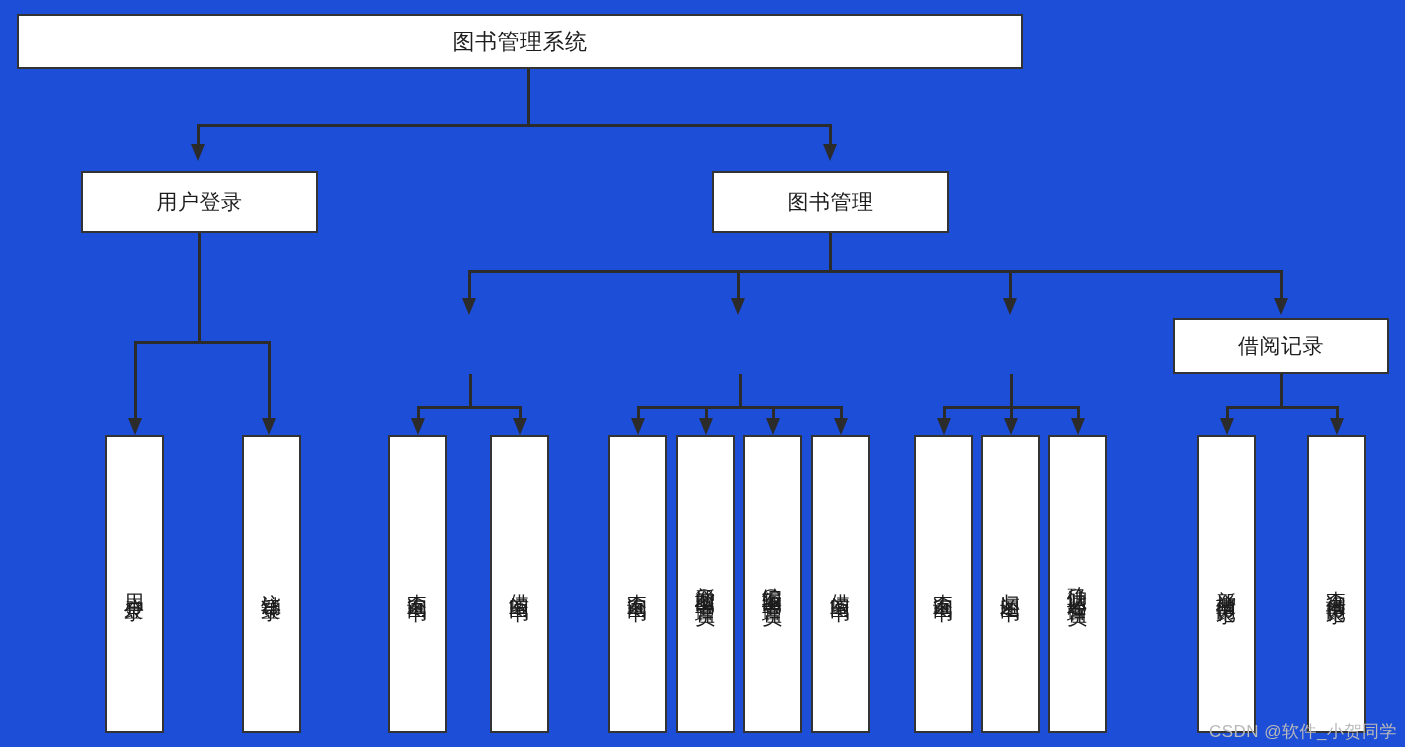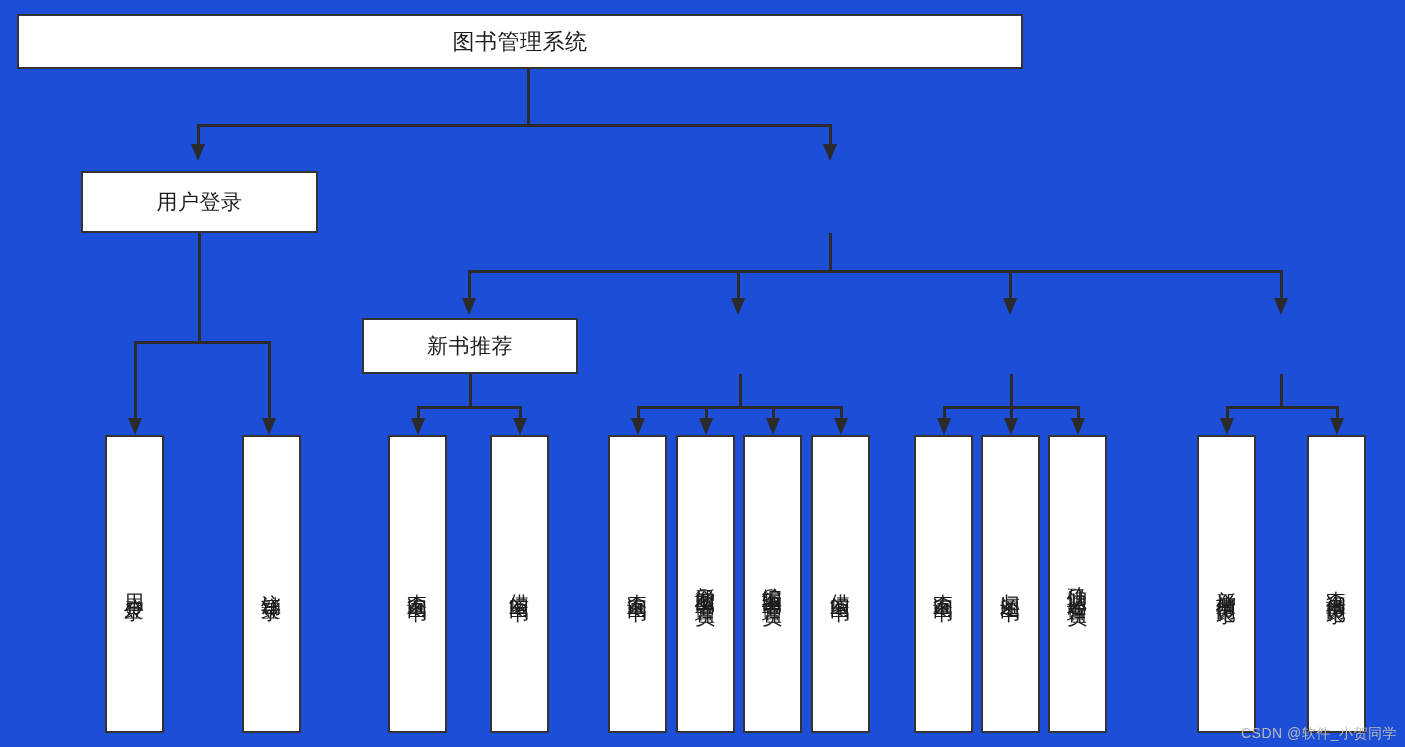--- a/index.html
+++ b/index.html
@@ -64,21 +64,21 @@
     height: 0;
     border-left: 7px solid transparent;
     border-right: 7px solid transparent;
     border-top: 17px solid #2b2b2b;
   }
   
   #watermark {
     position: absolute;
     right: 8px;
     bottom: 4px;
-    font-size: 14px;
+    font-size: 17px;
     color: #b9b9b9;
     letter-spacing: 0.5px;
     white-space: nowrap;
     pointer-events: none;
   }
 </style>
 </head>
 <body>
 
 <div id="canvas">
@@ -89,42 +89,45 @@
 
   <div class="vline" style="left:527px; top:69px; height:57px;"></div>
   <div class="hline" style="left:197px; top:124px; width:633px;"></div>
   <div class="vline" style="left:197px; top:124px; height:20px;"></div>
   <div class="vline" style="left:829px; top:124px; height:20px;"></div>
   <div class="arrow" style="left:191px; top:144px;"></div>
   <div class="arrow" style="left:823px; top:144px;"></div>
 
   <div class="node horiz" style="left:81px; top:171px; width:237px; height:62px;">
     <span class="label">用户登录</span>
+  </div>
+  <div class="node horiz" style="left:712px; top:171px; width:237px; height:62px;">
+    <span class="label">图书管理</span>
   </div>
 
   <div class="vline" style="left:198px; top:233px; height:110px;"></div>
   <div class="hline" style="left:134px; top:341px; width:136px;"></div>
   <div class="vline" style="left:134px; top:341px; height:77px;"></div>
   <div class="vline" style="left:268px; top:341px; height:77px;"></div>
   <div class="arrow" style="left:128px; top:418px;"></div>
   <div class="arrow" style="left:262px; top:418px;"></div>
 
   <div class="vline" style="left:829px; top:233px; height:39px;"></div>
   <div class="hline" style="left:468px; top:270px; width:814px;"></div>
   <div class="vline" style="left:468px; top:270px; height:28px;"></div>
   <div class="vline" style="left:737px; top:270px; height:28px;"></div>
   <div class="vline" style="left:1009px; top:270px; height:28px;"></div>
   <div class="vline" style="left:1280px; top:270px; height:28px;"></div>
   <div class="arrow" style="left:462px; top:298px;"></div>
   <div class="arrow" style="left:731px; top:298px;"></div>
   <div class="arrow" style="left:1003px; top:298px;"></div>
   <div class="arrow" style="left:1274px; top:298px;"></div>
 
-  <div class="node horiz" style="left:362px; top:318px; width:216px; height:56px;">
-    <span class="label">新书推荐</span>
+  <div class="node horiz" style="left:1173px; top:318px; width:216px; height:56px;">
+    <span class="label">借阅记录</span>
   </div>
 
   <div class="vline" style="left:469px; top:374px; height:34px;"></div>
   <div class="hline" style="left:417px; top:406px; width:105px;"></div>
   <div class="vline" style="left:417px; top:406px; height:12px;"></div>
   <div class="vline" style="left:519px; top:406px; height:12px;"></div>
   <div class="arrow" style="left:411px; top:418px;"></div>
   <div class="arrow" style="left:513px; top:418px;"></div>
 
   <div class="vline" style="left:739px; top:374px; height:34px;"></div>

